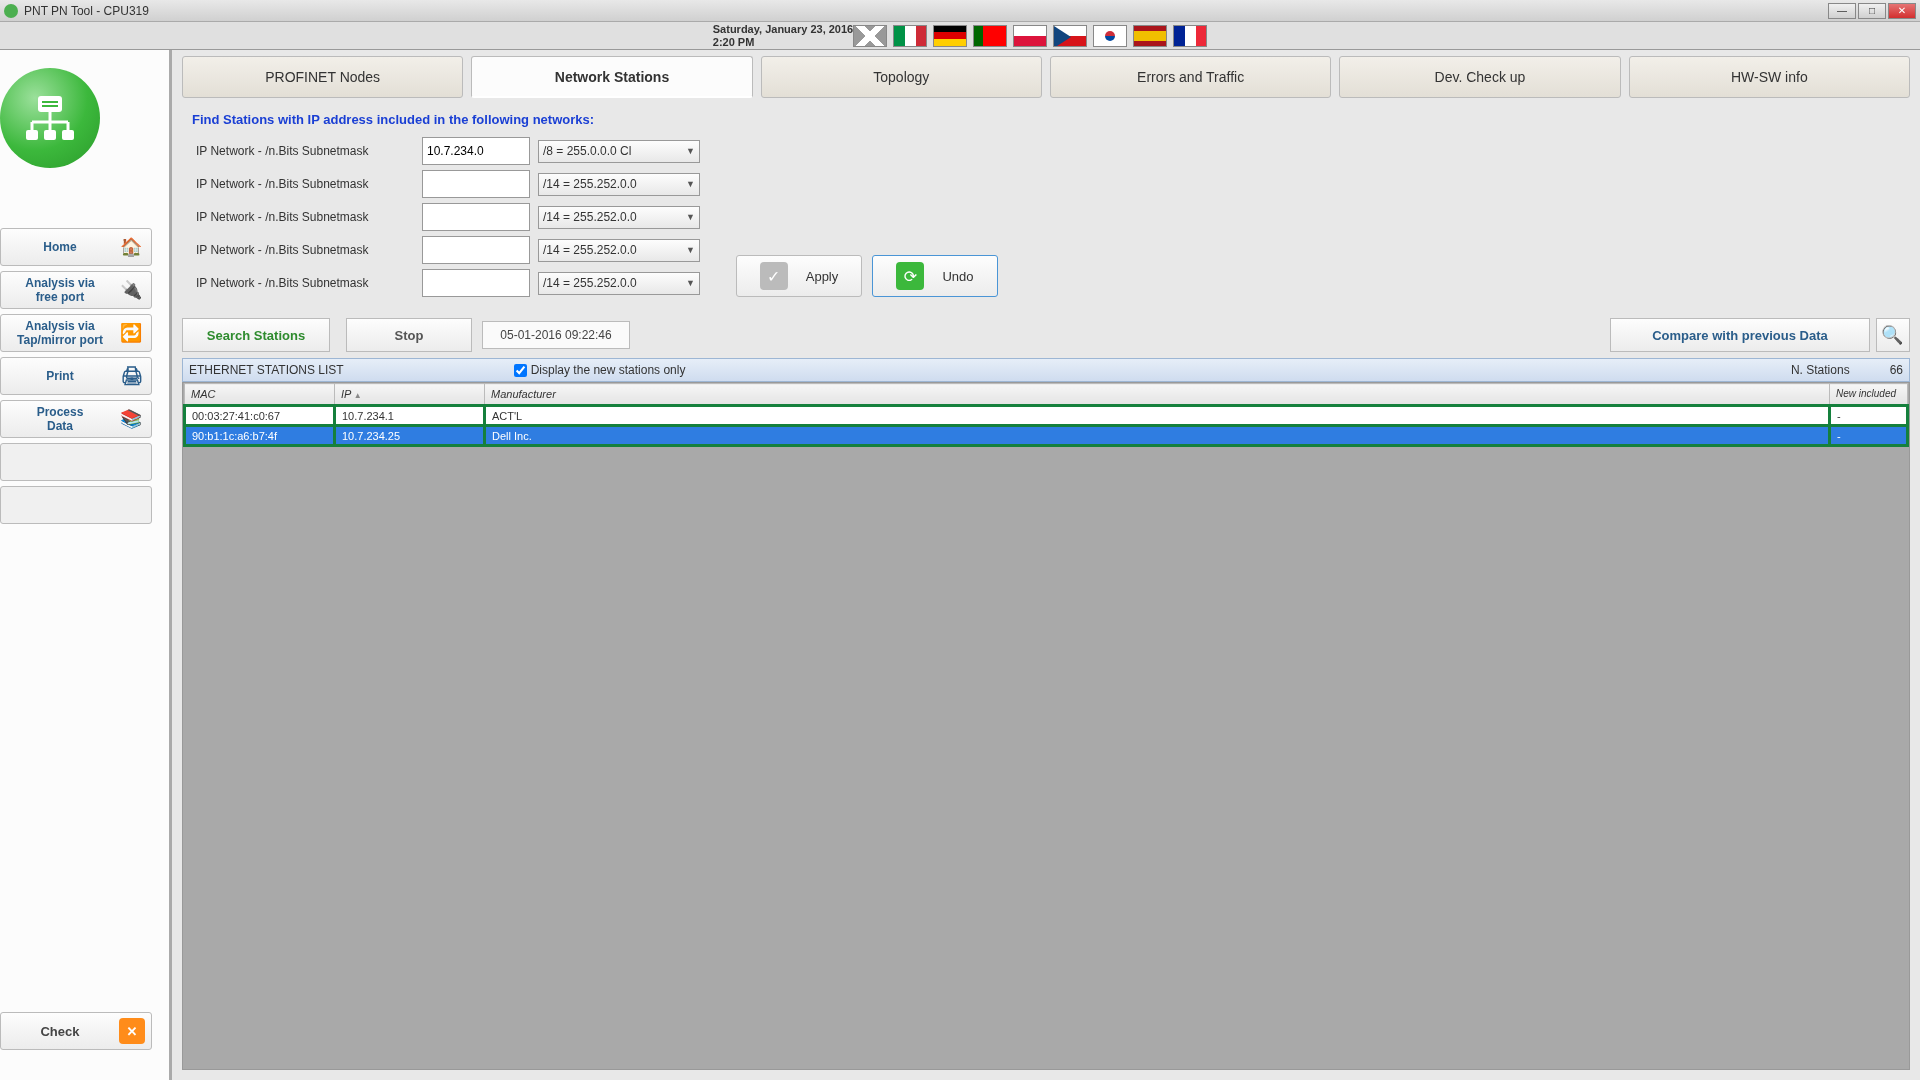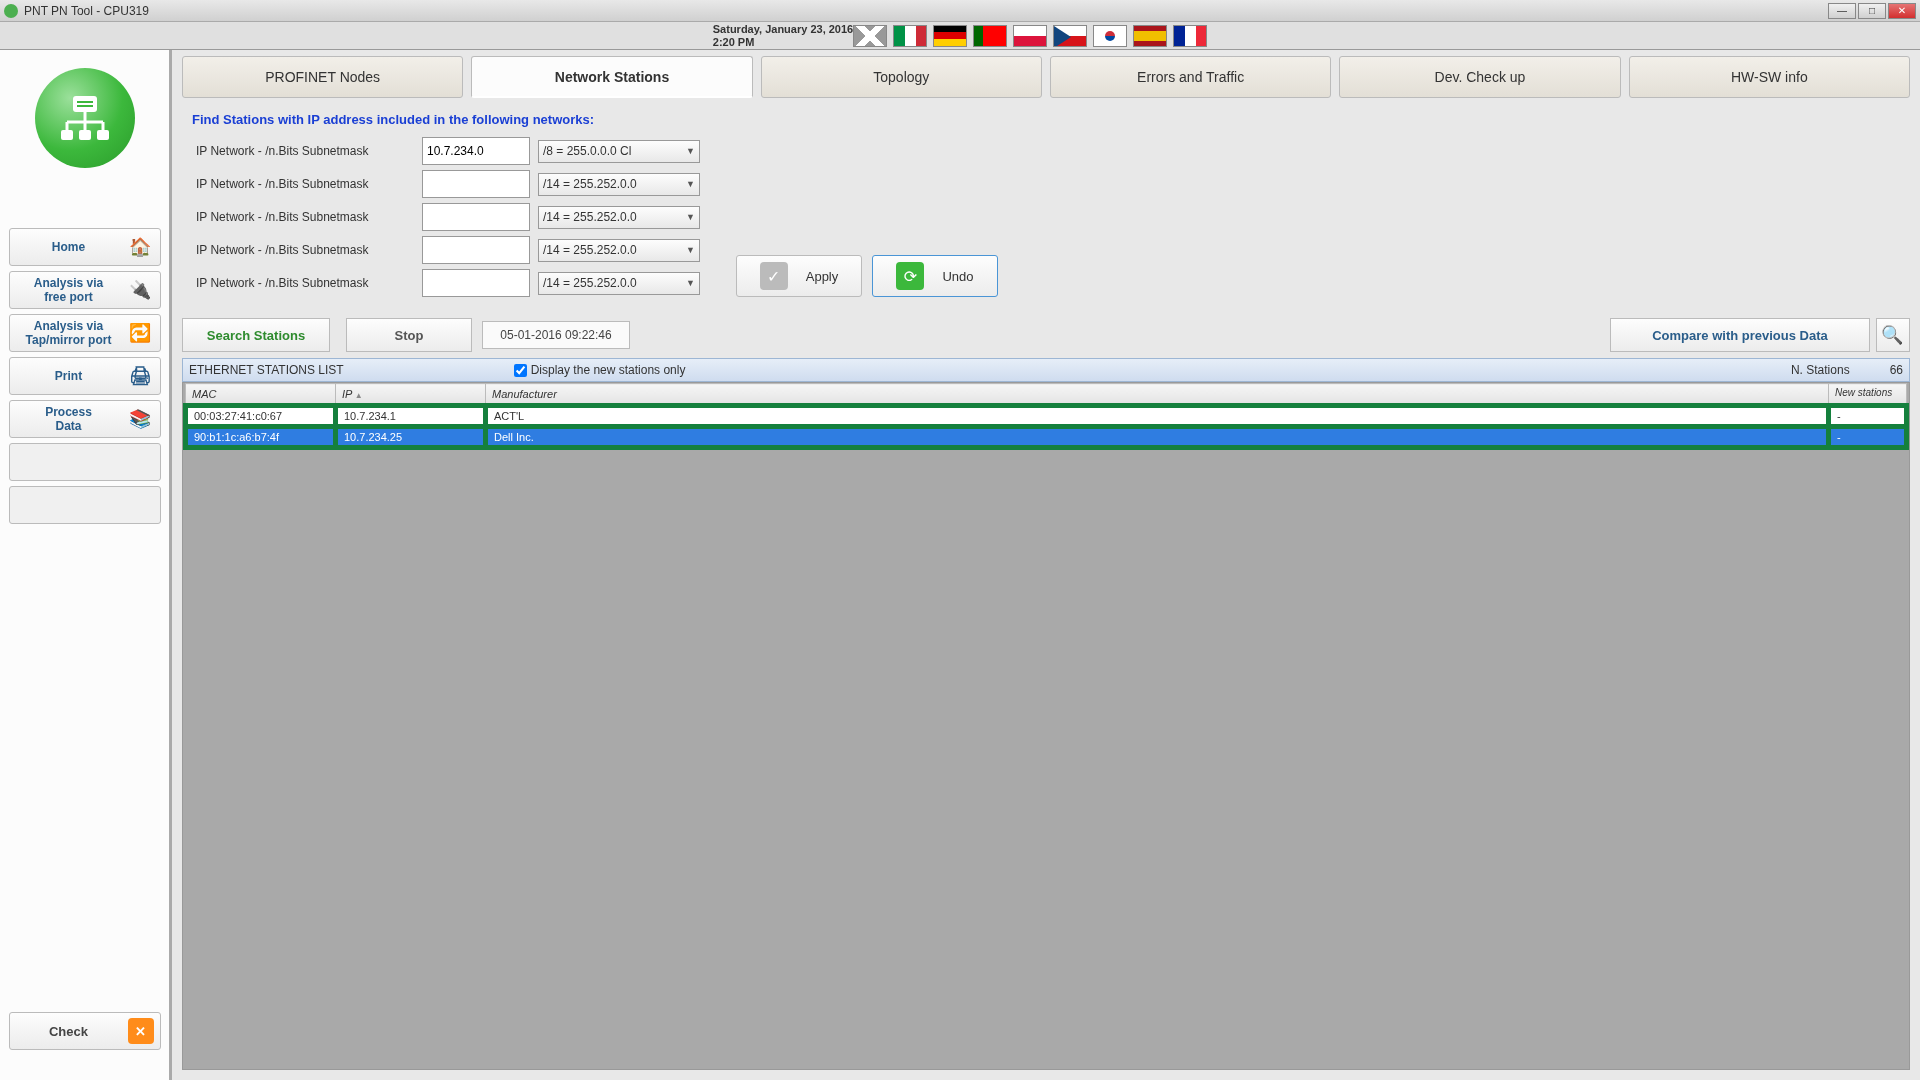--- a/index.html
+++ b/index.html
@@ -17,21 +17,21 @@
   .datebar { height: 28px; background: #e0e0e0; border-bottom: 1px solid #999; display: flex; align-items: center; justify-content: center; padding: 0 6px; font-size: 11px; }
   .datebar .dt { line-height: 1.15; }
   .flags { display: flex; gap: 6px; }
   .flag { width: 34px; height: 22px; border: 1px solid #888; cursor: pointer; display: flex; overflow: hidden; }
   .stripe-v { flex: 1; }
   .stripe-h { flex-direction: column; }
   .stripe-h div { flex: 1; }
 
   
   .main { display: flex; height: calc(100% - 50px); }
-  .sidebar { width: 172px; background: #fcfcfc; border-right: 3px solid #aaa; display: flex; flex-direction: column; align-items: center; padding-top: 18px; }
+  .sidebar { width: 172px; background: #fcfcfc; border-right: 3px solid #aaa; display: flex; flex-direction: column; padding-top: 18px; }
   .logo { width: 100px; height: 100px; border-radius: 50%; background: radial-gradient(circle at 35% 30%, #9be09b 0%, #3cb83c 55%, #2a9a2a 100%); display: flex; align-items: center; justify-content: center; margin-bottom: 60px; }
 
   .side-btn { width: 152px; height: 38px; background: linear-gradient(#fdfdfd,#ececec); border: 1px solid #bbb; border-radius: 3px; margin-bottom: 5px; display: flex; align-items: center; justify-content: center; font-size: 12px; font-weight: bold; color: #2a5d8a; cursor: pointer; position: relative; padding-right: 32px; text-align: center; }
   .side-btn .side-icon { position: absolute; right: 6px; width: 26px; height: 26px; display: flex; align-items: center; justify-content: center; font-size: 18px; }
   .side-btn.empty { background: #f0f0f0; }
   .exit-btn { margin-top: auto; margin-bottom: 30px; width: 152px; height: 38px; background: linear-gradient(#fdfdfd,#ececec); border: 1px solid #bbb; border-radius: 3px; display: flex; align-items: center; justify-content: center; font-size: 13px; font-weight: bold; color: #444; cursor: pointer; position: relative; padding-right: 32px; }
   .exit-btn .side-icon { position: absolute; right: 6px; width: 26px; height: 26px; background: #ff8c1a; border-radius: 4px; color: #fff; display: flex; align-items: center; justify-content: center; font-weight: bold; }
 
   
   .content { flex: 1; background: #e8e8e8; padding: 6px 10px 10px 10px; display: flex; flex-direction: column; }
@@ -70,21 +70,21 @@
   .list-bar { height: 24px; background: linear-gradient(#e6eef8,#cfdcef); border: 1px solid #9db6d4; display: flex; align-items: center; font-size: 12px; padding: 0 6px; color: #333; }
   .list-bar .title { font-weight: normal; }
   .list-bar .chk { margin-left: 170px; display: flex; align-items: center; gap: 4px; }
   .list-bar .nstations { margin-left: auto; margin-right: 40px; }
   .list-bar .count { font-weight: normal; }
 
   
   .table-wrap { flex: 1; background: #a9a9a9; border: 1px solid #999; overflow: hidden; }
   table { width: 100%; border-collapse: collapse; font-size: 11px; background: #a9a9a9; }
   th { background: linear-gradient(#f6f6f6,#e4e4e4); border: 1px solid #bbb; text-align: left; padding: 3px 6px; font-weight: normal; color: #333; height: 22px; font-style: italic; }
-  td { border: 5px solid #15803d; padding: 2px 6px; background: #fff; height: 20px; }
+  td { border: 3px solid #15803d; padding: 2px 6px; background: #fff; height: 20px; }
   tr.selected td { background: #2f7de1; color: #fff; }
   th.sortcol::after { content: " ▲"; font-size: 8px; color: #888; }
 
   .col-mac { width: 150px; }
   .col-ip { width: 150px; }
   .col-new { width: 78px; font-size: 10px; line-height: 1.05; }
 
   input[type=checkbox]{ width:13px; height:13px; }
 </style>
 </head>
@@ -285,21 +285,21 @@
       <span class="count">66</span>
     </div>
 
     <div class="table-wrap">
       <table>
         <thead>
           <tr>
             <th class="col-mac">MAC</th>
             <th class="col-ip sortcol">IP</th>
             <th>Manufacturer</th>
-            <th class="col-new">New stations</th>
+            <th class="col-new">New included</th>
           </tr>
         </thead>
         <tbody id="table-rows-mount">
             <tr>
               <td>00:03:27:41:c0:67</td>
               <td>10.7.234.1</td>
               <td>ACT'L</td>
               <td>-</td>
             </tr>
             <tr class="selected">

